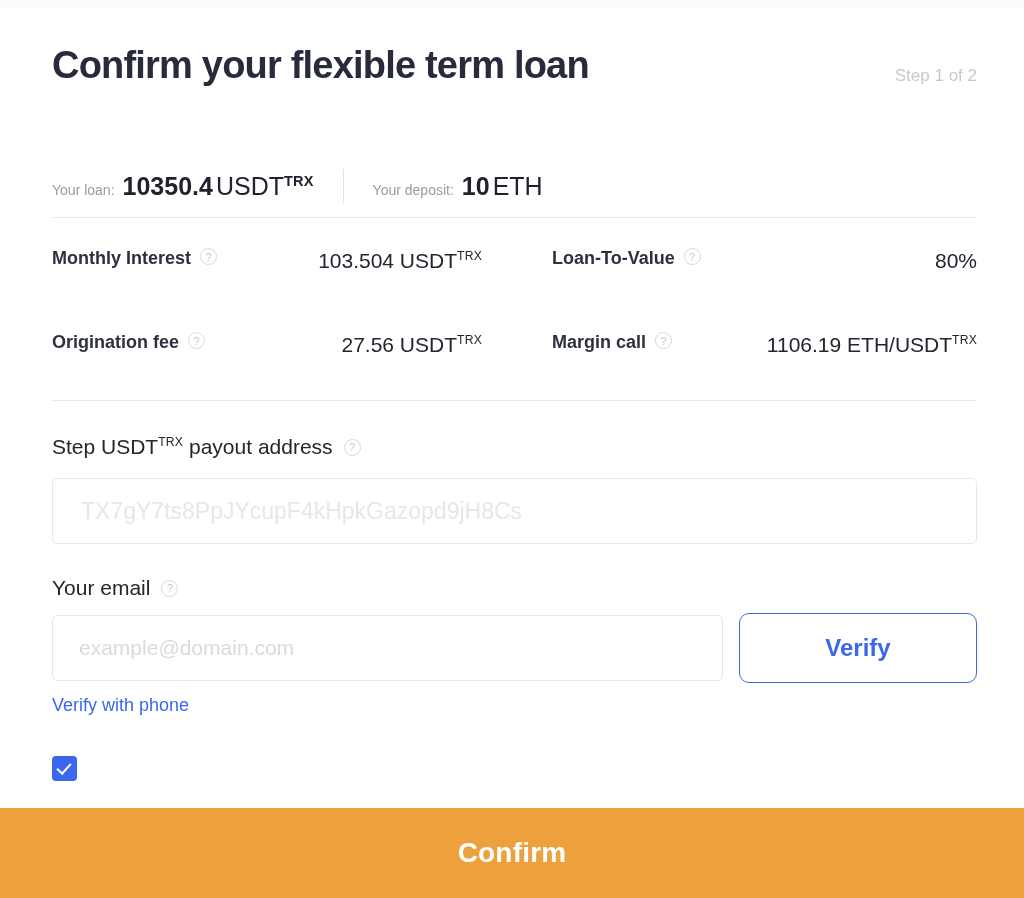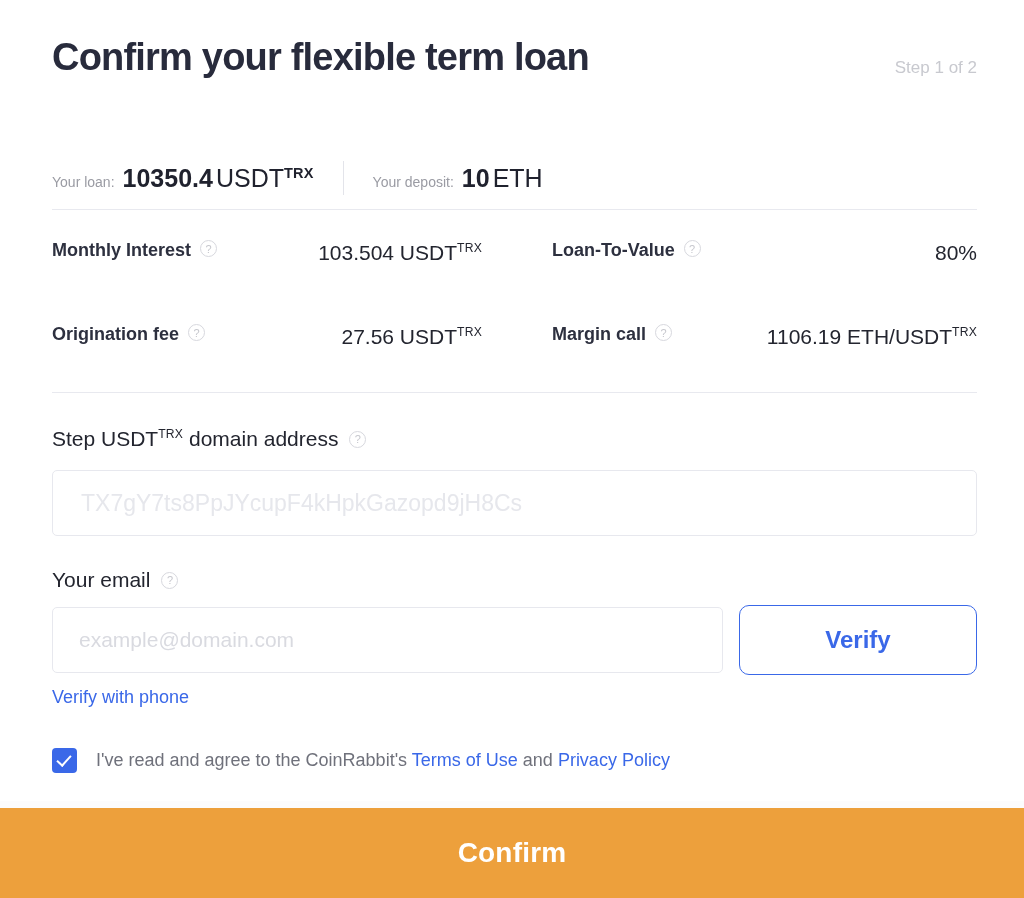--- a/index.html
+++ b/index.html
@@ -11,21 +11,21 @@
     -webkit-font-smoothing: antialiased;
   }
   .page {
     position: relative;
     width: 1024px; height: 898px;
     background: #fcfcfd;
     overflow: hidden;
   }
   .card {
     position: absolute;
-    left: 0; top: 0;
+    left: 0; top: 8px;
     width: 1024px;
     height: 801px;
     background: #ffffff;
   }
 
   
   .header {
     position: absolute; left: 52px; top: 36px; right: 47px;
     height: 60px;
   }
@@ -279,41 +279,35 @@
           <span class="help"></span>
           <span class="stat-value"><span>1106.19 ETH/USDT</span><sup class="net">TRX</sup></span>
         </div>
       </div>
 
     </div>
 
     <div class="hr hr-2"></div>
 
     <div class="field-label addr-label">
-      <span><span>Step USDT</span><sup class="net">TRX</sup><span> domain address</span></span>
+      <span><span>Step USDT</span><sup class="net">TRX</sup><span> payout address</span></span>
       <span class="help"></span>
     </div>
     <input class="addr-input" type="text" placeholder="TX7gY7ts8PpJYcupF4kHpkGazopd9jH8Cs" style="">
 
     <div class="field-label email-label">
       <span>Your email</span>
       <span class="help"></span>
     </div>
     <input class="email-input" type="text" placeholder="example@domain.com" style="">
     <button class="verify-btn">Verify</button>
     <div class="phone-link">Verify with phone</div>
 
     <div class="terms">
       <div class="checkbox"></div>
-      <div class="terms-text">
-        <span>I've read and agree to the CoinRabbit's</span>
-        <a>Terms of Use</a>
-        <span>and</span>
-        <a>Privacy Policy</a>
-      </div>
     </div>
 
   </div>
 
   <div class="footer">
     <span class="footer-label">Confirm</span>
   </div>
 </div>
 
 </body></html>

